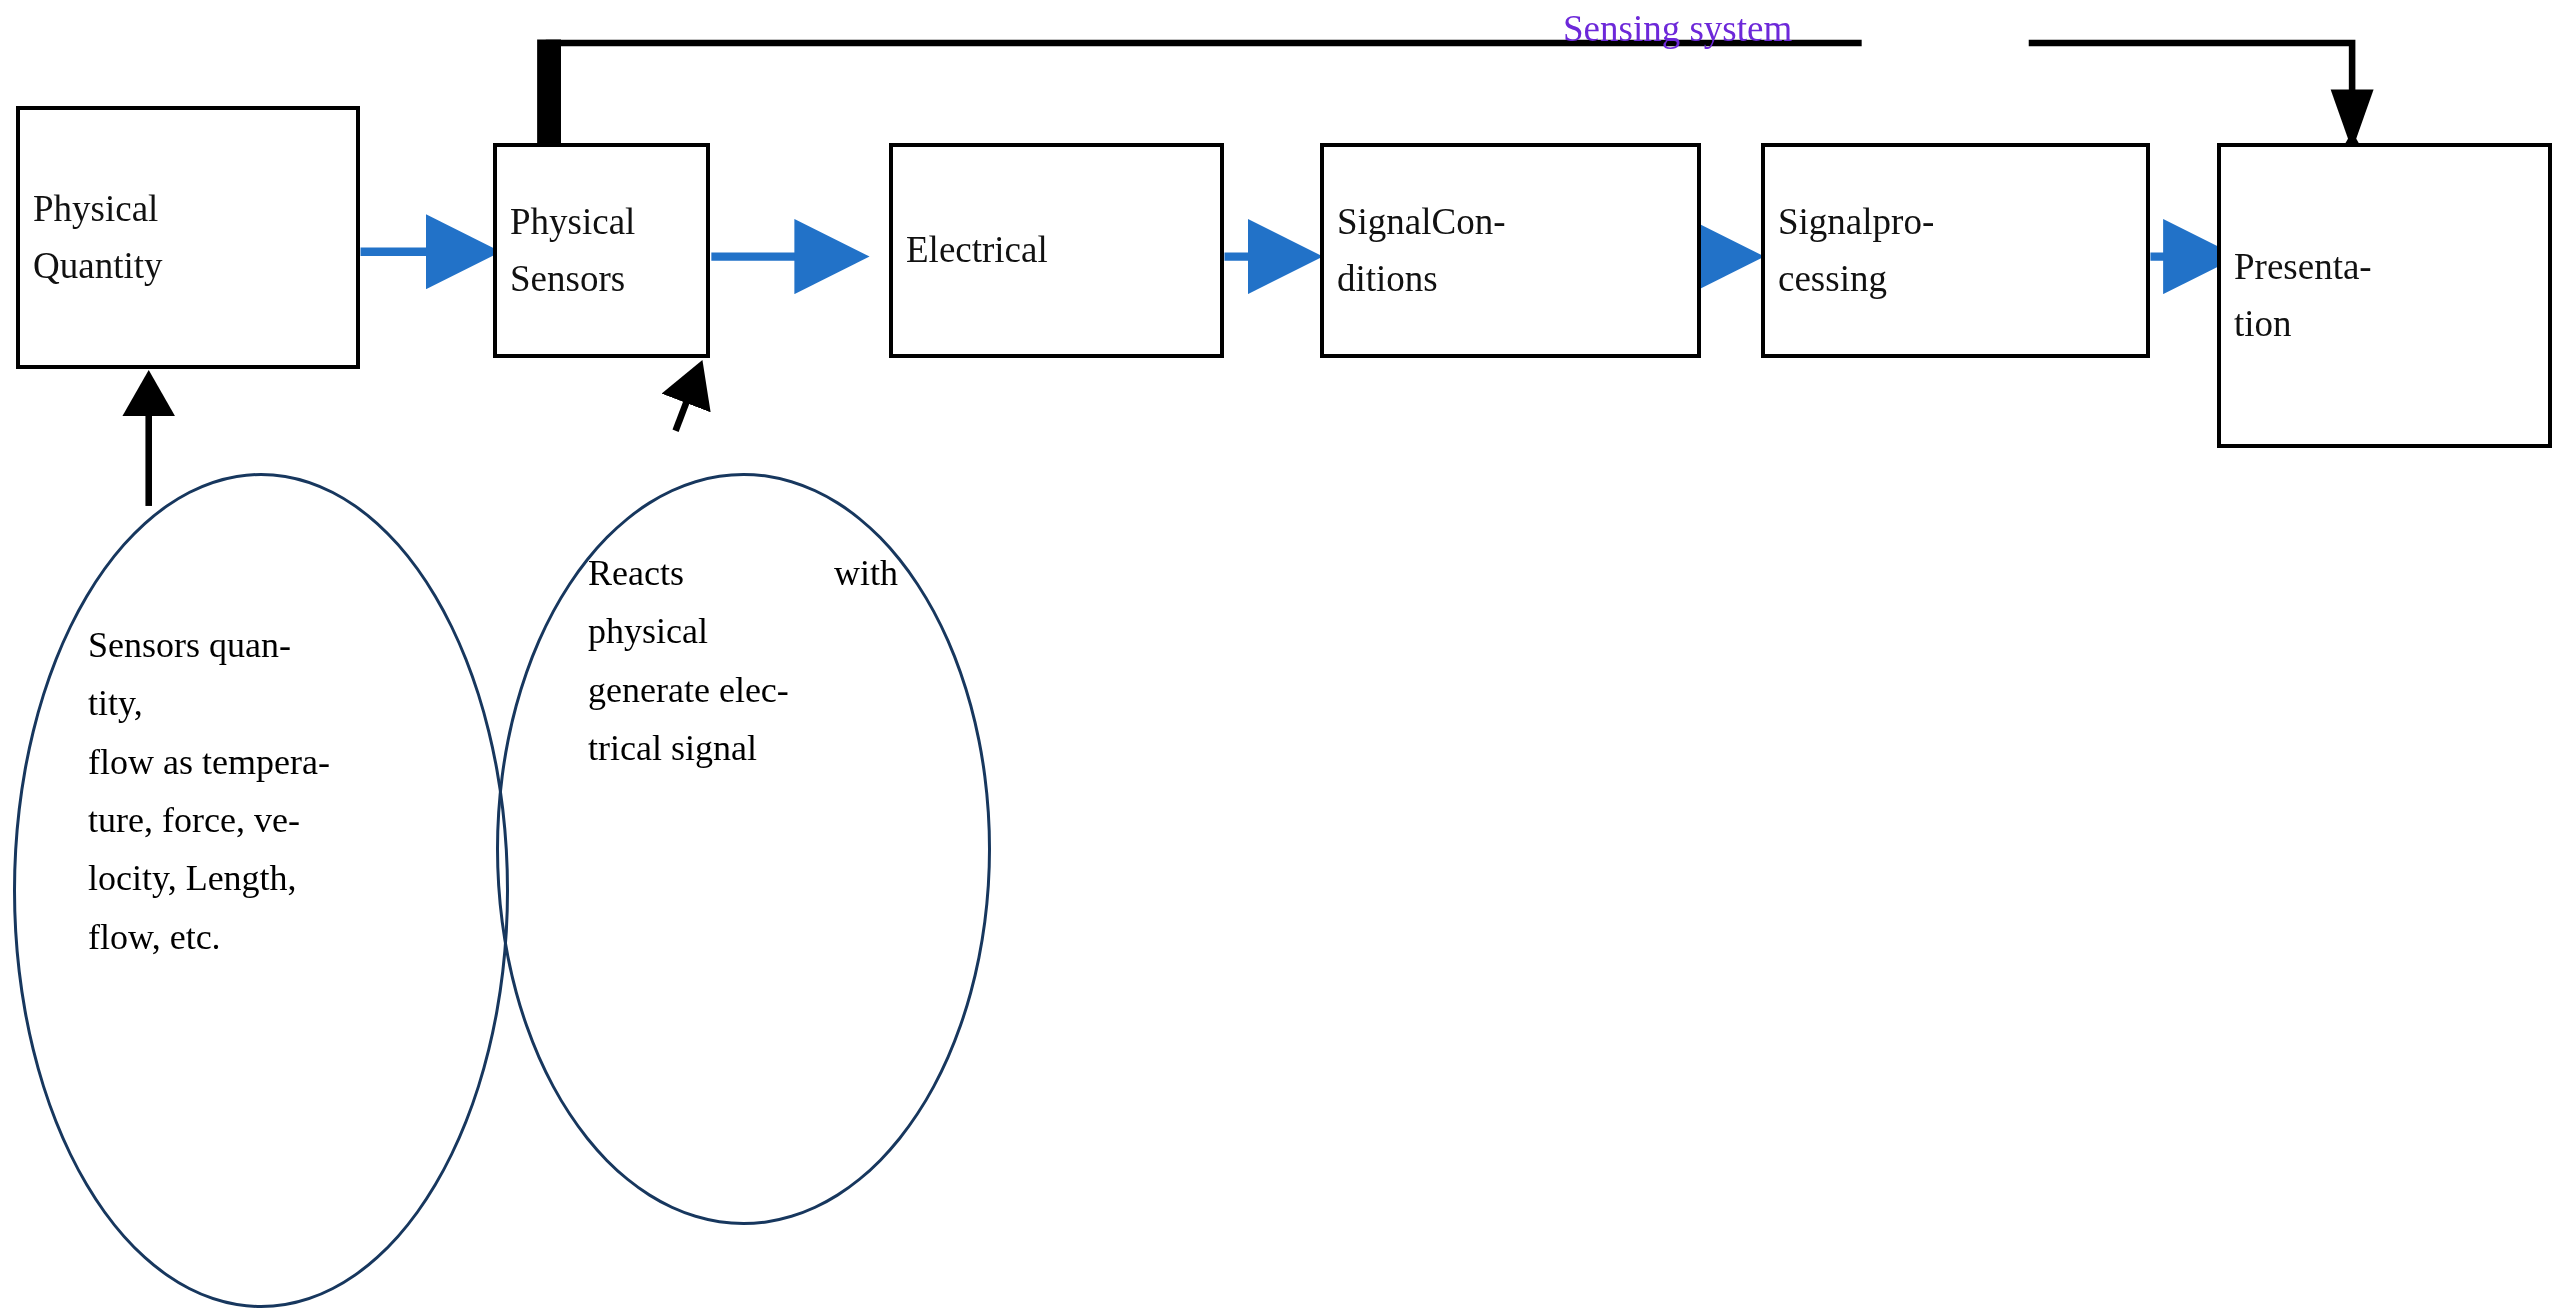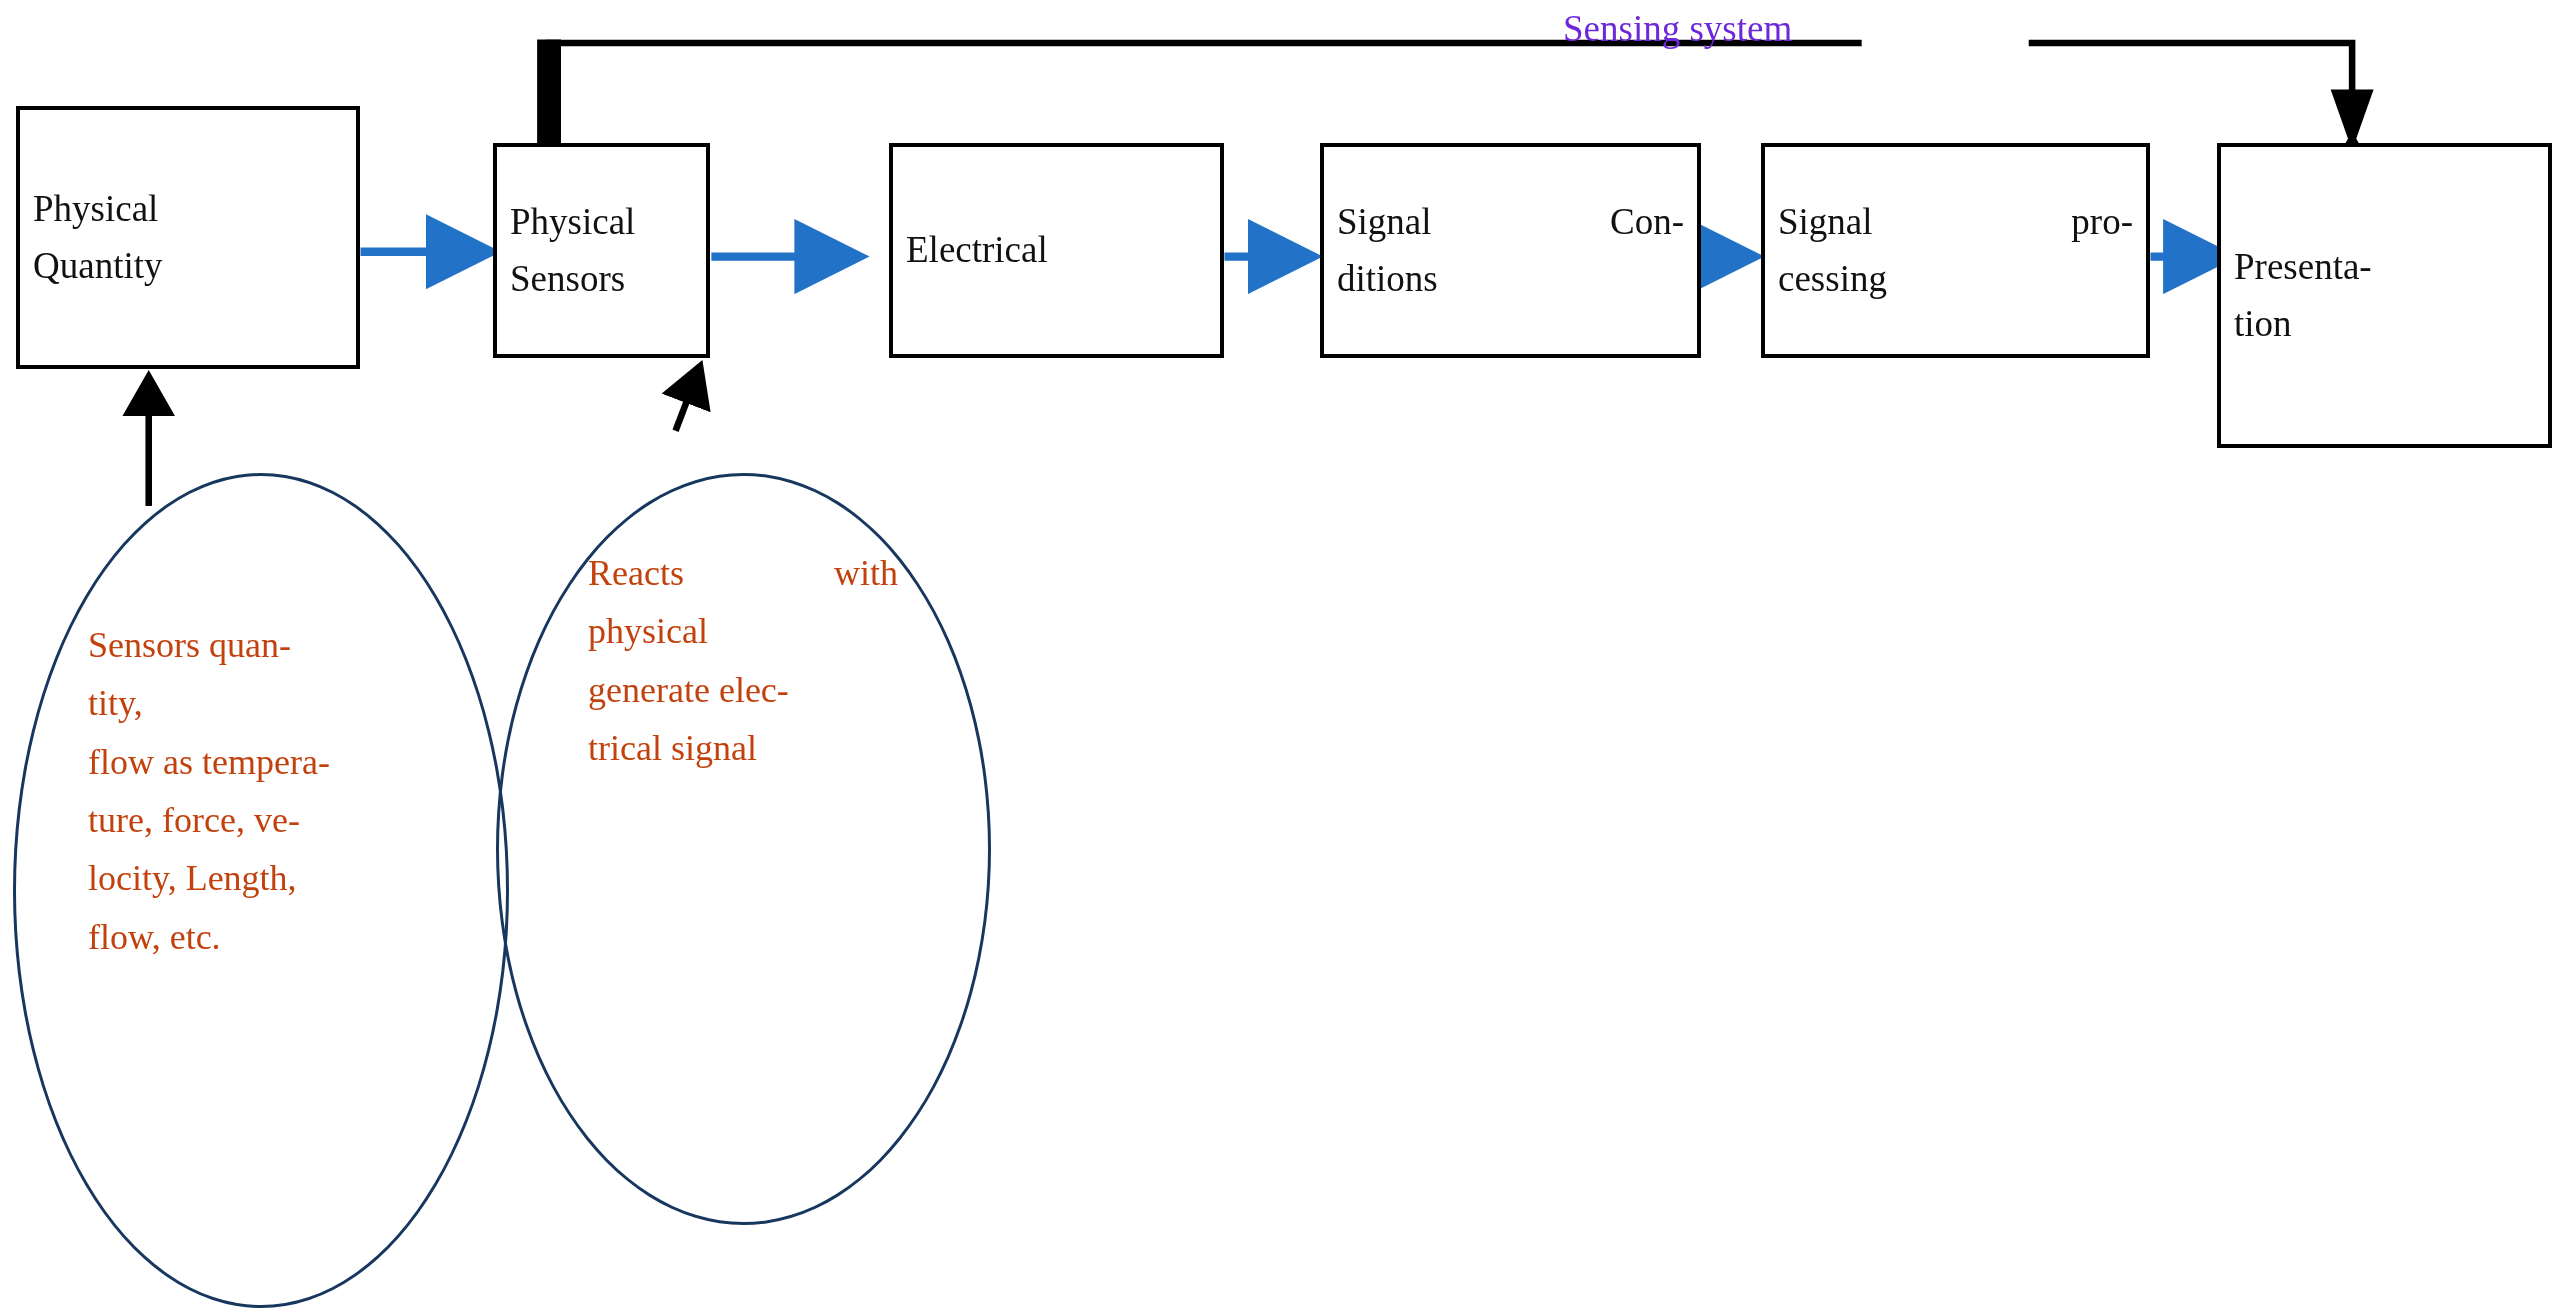--- a/index.html
+++ b/index.html
@@ -3,24 +3,24 @@
 <meta charset="utf-8">
 <style>
   html,body{margin:0;padding:0;background:#fff;}
   #stage{position:relative;width:2576px;height:1315px;background:#fff;
          font-family:"Liberation Serif",serif;overflow:hidden;}
   .box{position:absolute;box-sizing:border-box;border:4.2px solid #000;background:#fff;
        display:flex;align-items:center;}
   .box .txt{width:100%;padding:0 13px;font-size:37px;line-height:1.52;
             color:#111;text-align:justify;text-justify:inter-word;}
   .box .txt .ln{display:block;}
-  .box .txt .ln.j{display:flex;justify-content:space-between;}
+  .box .txt .ln.j{display:flex;justify-content:flex-start;}
   .ell{position:absolute;box-sizing:border-box;border:3.6px solid #17375E;
        border-radius:50%;background:transparent;}
-  .ell-txt{position:absolute;font-size:36px;line-height:1.62;color:#c2410c;}
+  .ell-txt{position:absolute;font-size:36px;line-height:1.62;color:#000000;}
   .ell-txt .ln{display:block;}
   .ell-txt .ln.j{display:flex;justify-content:space-between;}
   .lbl{position:absolute;font-size:37px;color:#6d28d9;white-space:nowrap;}
   svg.layer{position:absolute;left:0;top:0;width:2576px;height:1315px;overflow:visible;}
 </style>
 </head>
 <body>
 
 <div id="stage">
 

